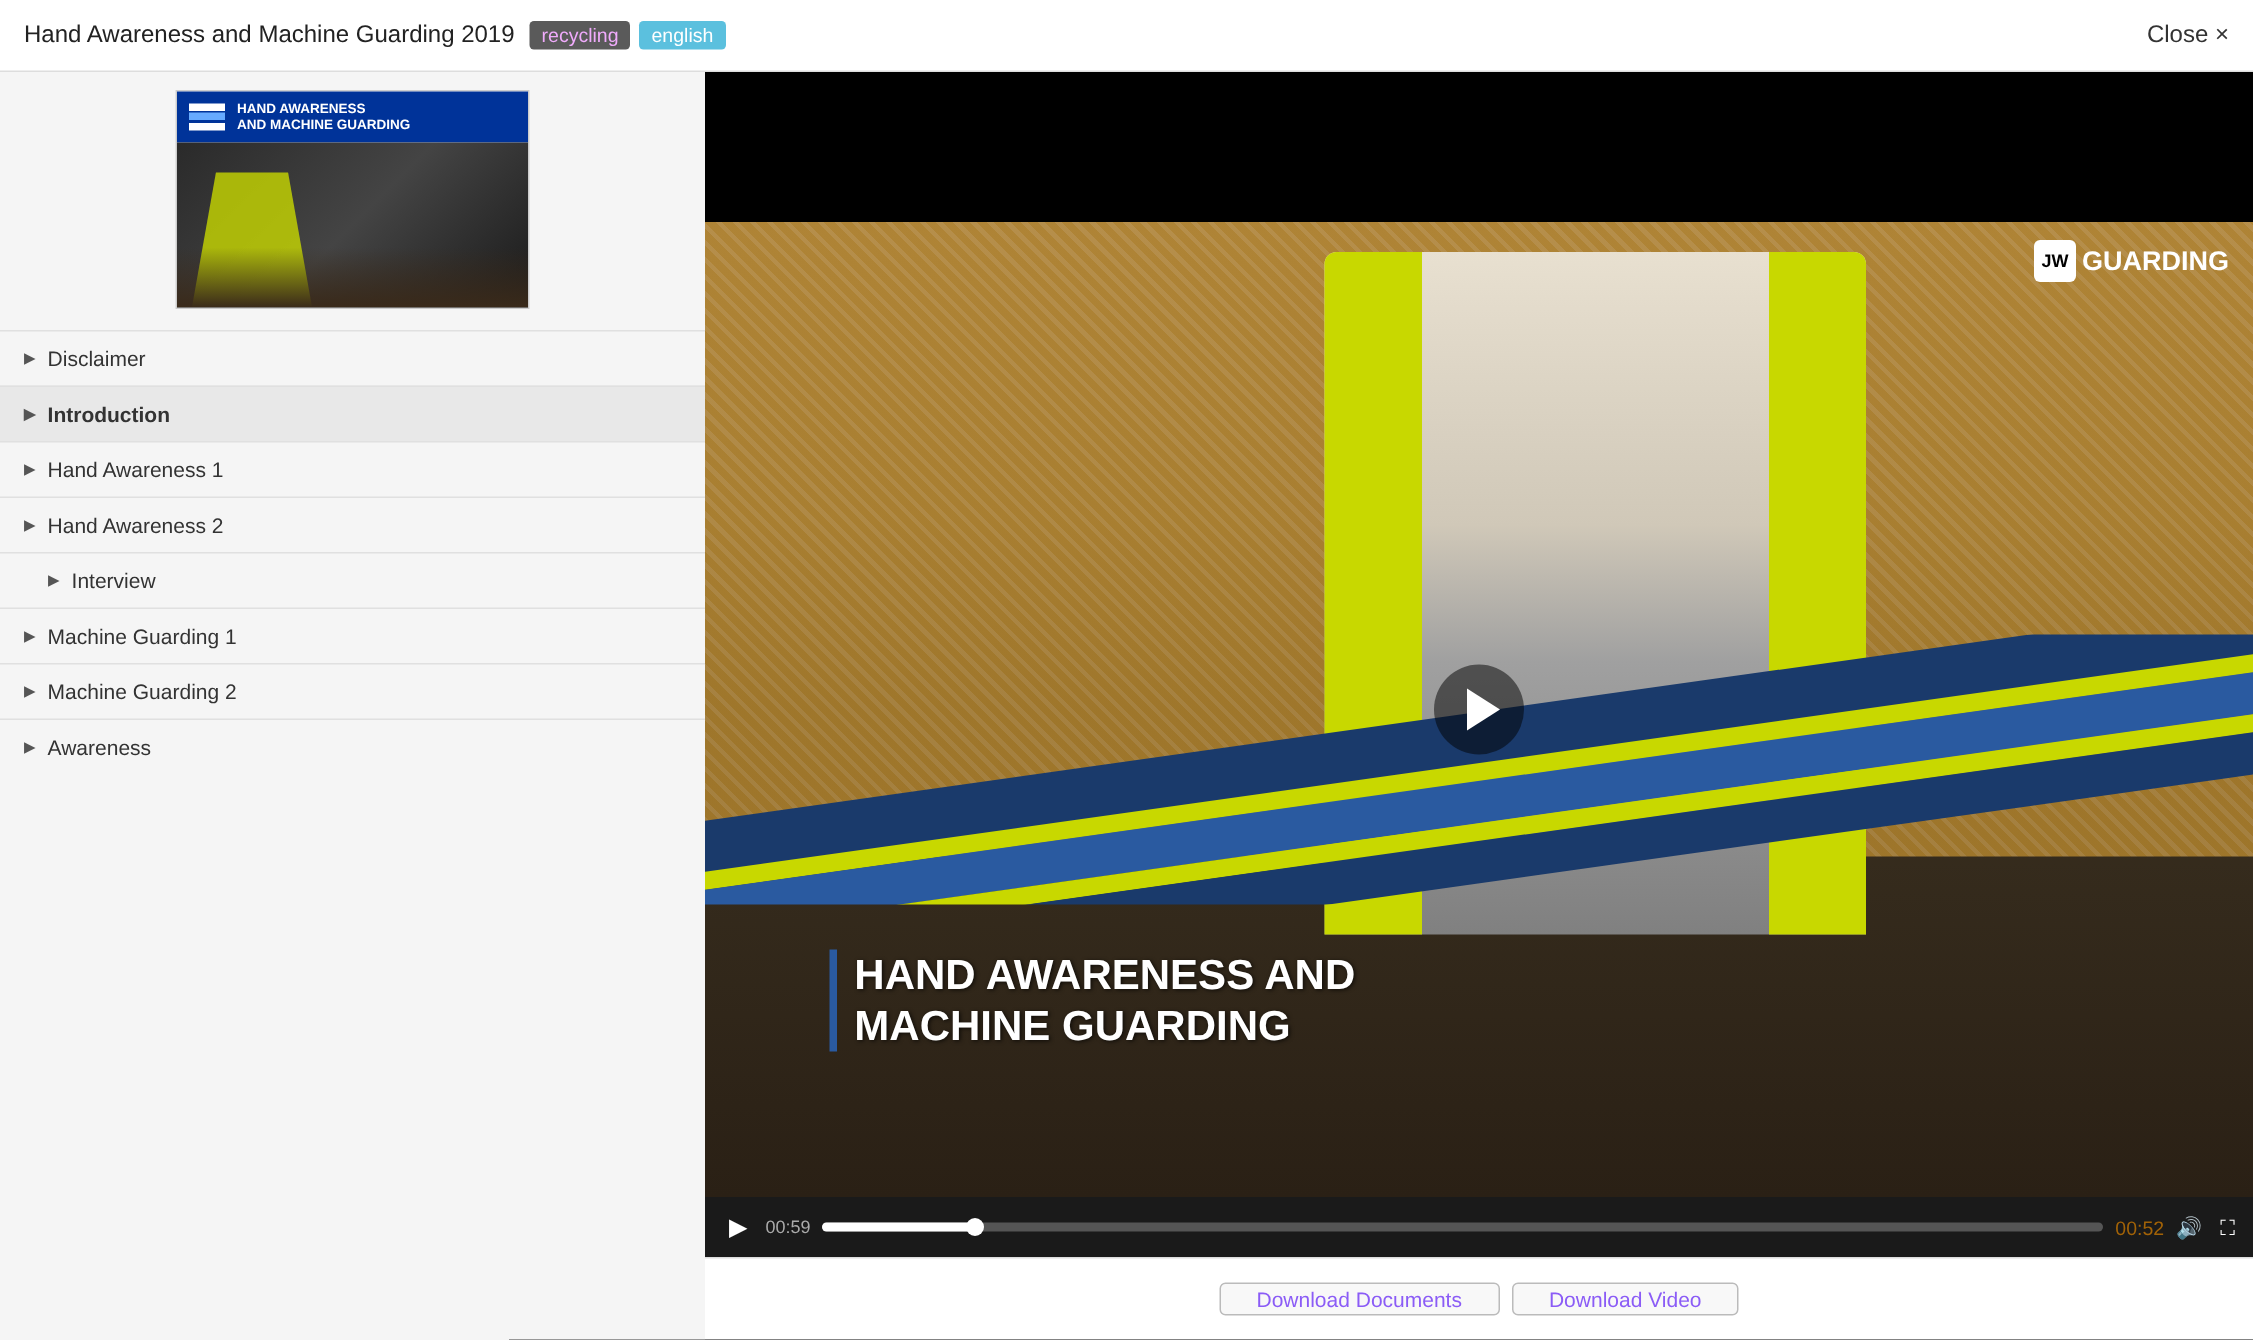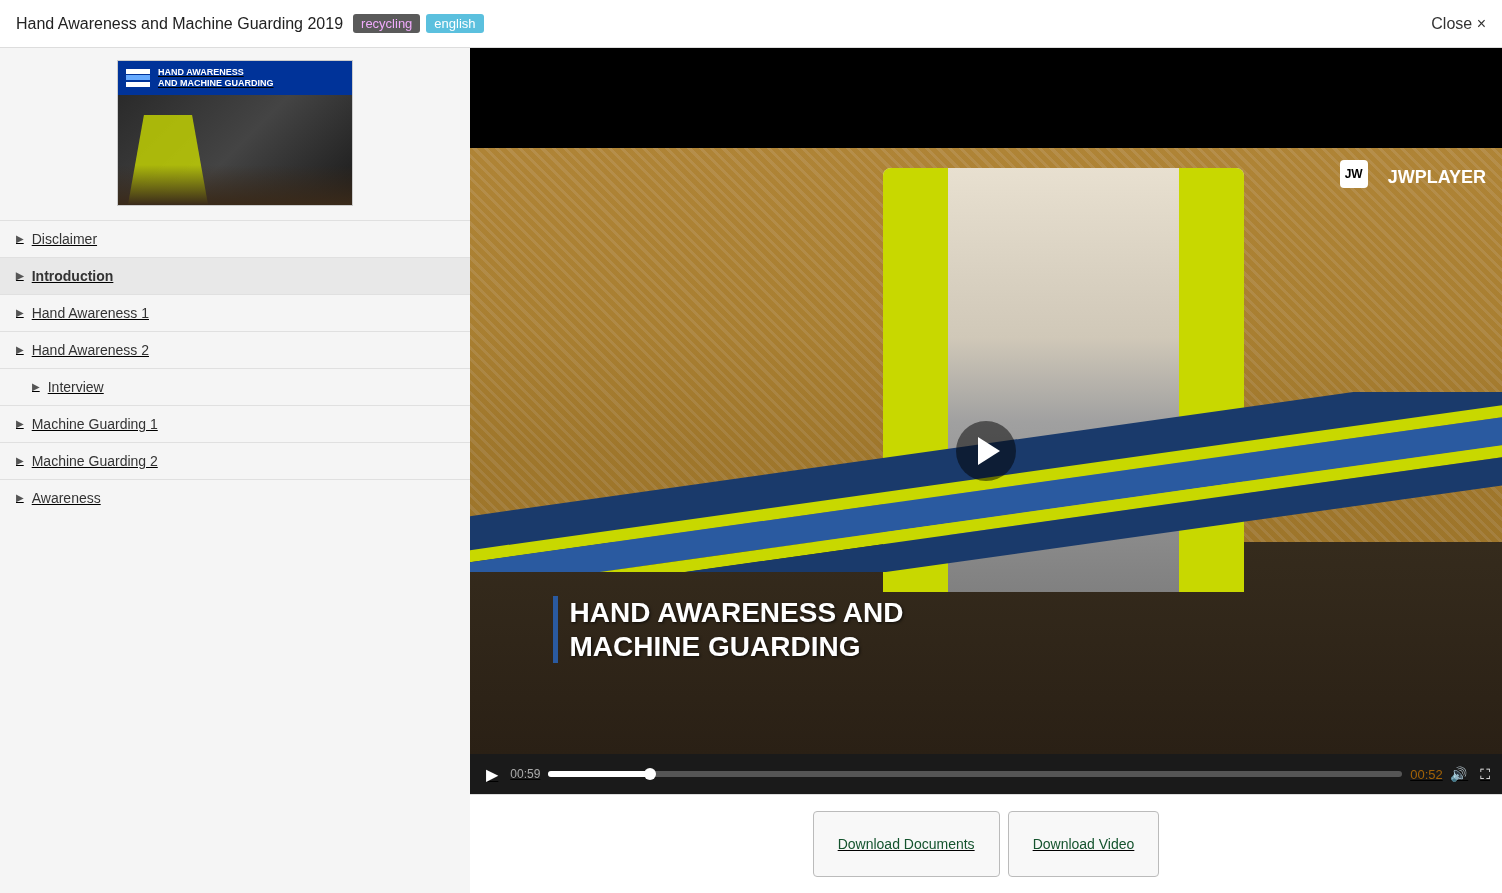--- a/index.html
+++ b/index.html
@@ -41,21 +41,20 @@
       color: #333;
       cursor: pointer;
       background: none;
       border: none;
     }
 
     
     #main {
       display: flex;
       height: calc(893px - 48px);
-      text-decoration: underline;
     }
 
     
     #sidebar {
       width: 470px;
       background: #f5f5f5;
       display: flex;
       flex-direction: column;
       align-items: center;
       padding-top: 12px;
@@ -229,22 +228,22 @@
 
     
     #jwplayer-logo {
       position: absolute;
       top: 12px;
       right: 16px;
       color: #fff;
       font-size: 18px;
       font-weight: bold;
       display: flex;
-      align-items: flex-end;
-      gap: 20px;
+      align-items: center;
+      gap: 4px;
     }
     #jw-icon {
       width: 28px;
       height: 28px;
       background: #fff;
       border-radius: 4px;
       display: flex;
       align-items: center;
       justify-content: center;
       font-size: 12px;
@@ -319,27 +318,27 @@
     #download-area {
       background: #fff;
       display: flex;
       align-items: center;
       justify-content: center;
       padding: 16px;
       gap: 8px;
       border-top: 1px solid #ddd;
     }
     .download-btn {
-      padding: 24px 24px;
+      padding: 2px 24px;
       border: 1px solid #bbb;
       background: #f8f8f8;
       border-radius: 4px;
       cursor: pointer;
       font-size: 14px;
-      color: #14532d;
+      color: #8b5cf6;
     }
 
     
     #thumb-container {
       width: 236px;
       background: #fff;
       border: 1px solid #ccc;
       margin-bottom: 14px;
     }
     #thumb-header {
@@ -488,21 +487,21 @@
         <div id="video-title-overlay">
           <div id="title-bar"></div>
           <div id="title-text">
             <div>HAND AWARENESS AND</div>
             <div>MACHINE GUARDING</div>
           </div>
         </div>
 
         <div id="jwplayer-logo">
           <div id="jw-icon">JW</div>
-          <span>JWPLAYER</span>
+          <span>GUARDING</span>
         </div>
       </div>
     </div>
 
     <div id="video-controls">
       <button id="play-btn">▶</button>
       <span id="time-current">00:59</span>
       <div id="progress-bar">
         <div id="progress-fill">
           <div id="progress-thumb"></div>

